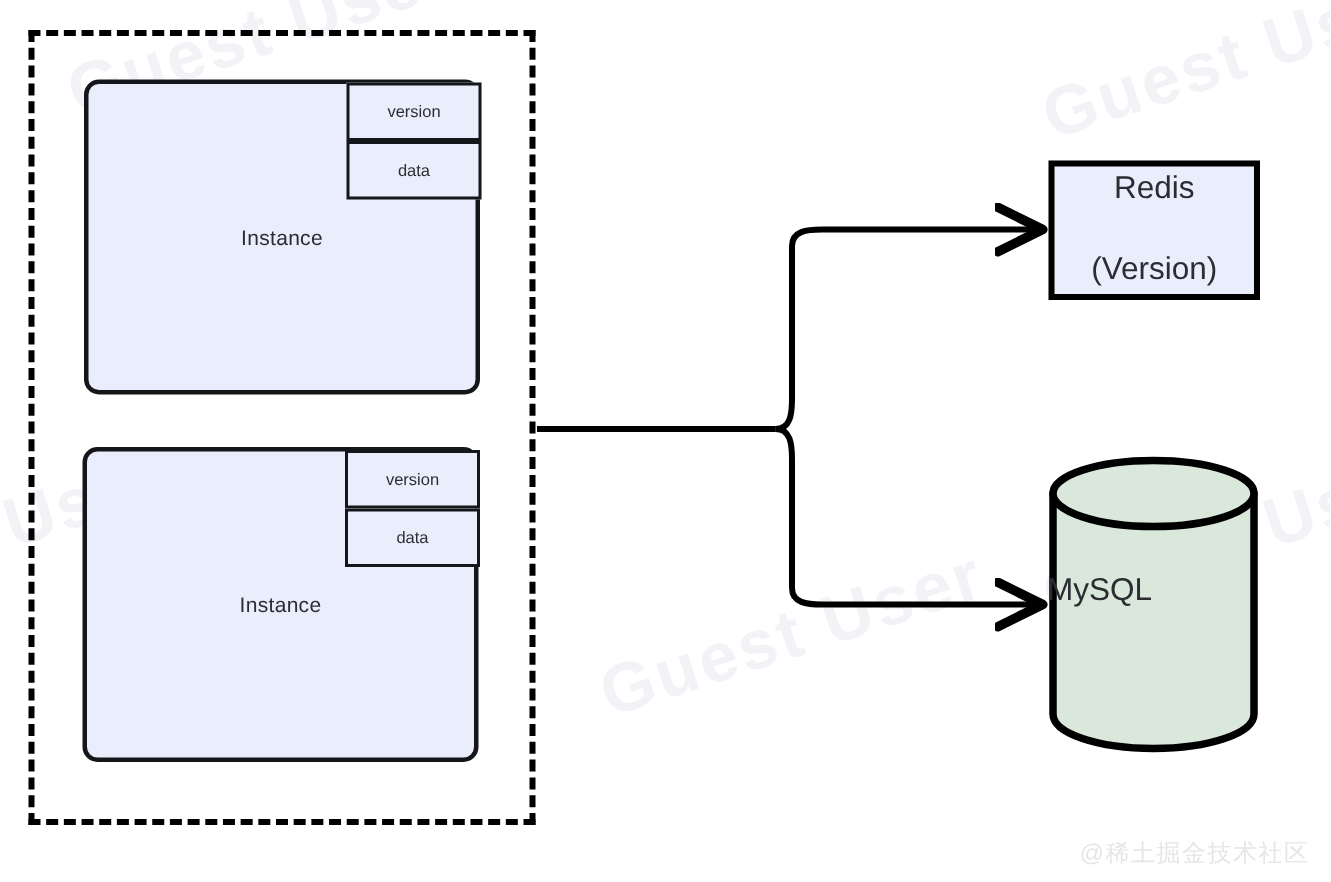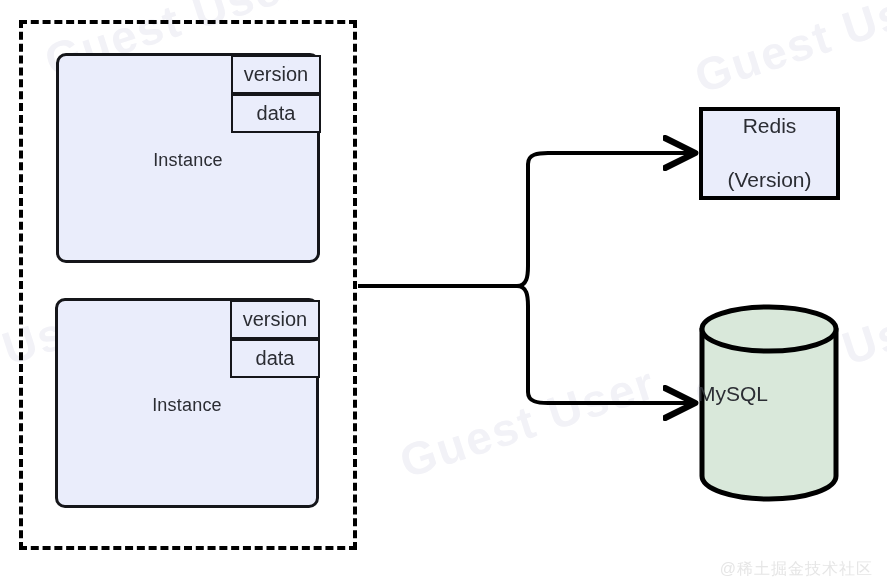--- a/index.html
+++ b/index.html
@@ -67,37 +67,37 @@
   }
   .instance-1 { left: 56px; top: 53px; }
   .instance-2 { left: 55px; top: 298px; }
 
   .instance-label {
     position: absolute;
     left: 0;
     right: 0;
     top: 94px;
     text-align: center;
-    font-size: 18px;
+    font-size: 14px;
     color: #2b2d33;
     letter-spacing: .2px;
   }
 
   
   .port {
     position: absolute;
     box-sizing: border-box;
     width: 90px;
     height: 39px;
     background: #eaedfb;
     border: 2px solid #15161a;
     display: flex;
     align-items: center;
     justify-content: center;
-    font-size: 20px;
+    font-size: 11px;
     color: #2b2d33;
   }
   .port-version-1 { left: 231px; top: 55px; }
   .port-data-1    { left: 231px; top: 94px; }
   .port-version-2 { left: 230px; top: 300px; }
   .port-data-2    { left: 230px; top: 339px; }
 
   
   .redis-box {
     position: absolute;

